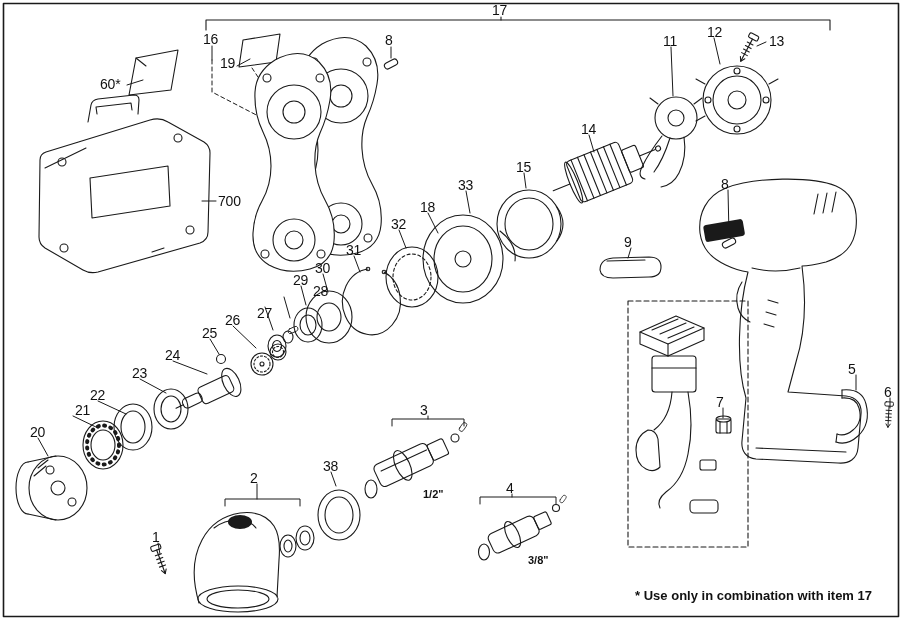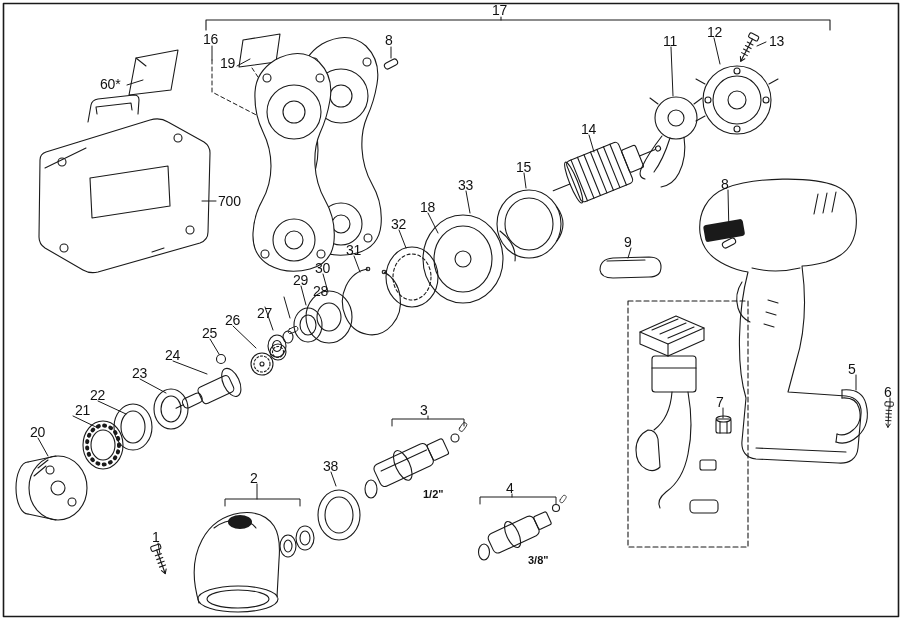--- a/index.html
+++ b/index.html
@@ -383,14 +383,15 @@
       <span class="part-label" style="left: 716px; top: 395px;">7</span>
       <span class="part-label" style="left: 152px; top: 530px;">1</span>
       <span class="part-label" style="left: 250px; top: 471px;">2</span>
       <span class="part-label" style="left: 323px; top: 459px;">38</span>
       <span class="part-label" style="left: 420px; top: 403px;">3</span>
       <span class="part-label" style="left: 506px; top: 481px;">4</span>
       <span class="size-label" style="left: 423px; top: 489px;">1/2"</span>
       <span class="size-label" style="left: 528px; top: 555px;">3/8"</span>
     </div>
 
+<div class="footnote">* Use only in combination with item 17</div>
 
 </div>
 
 </body></html>

